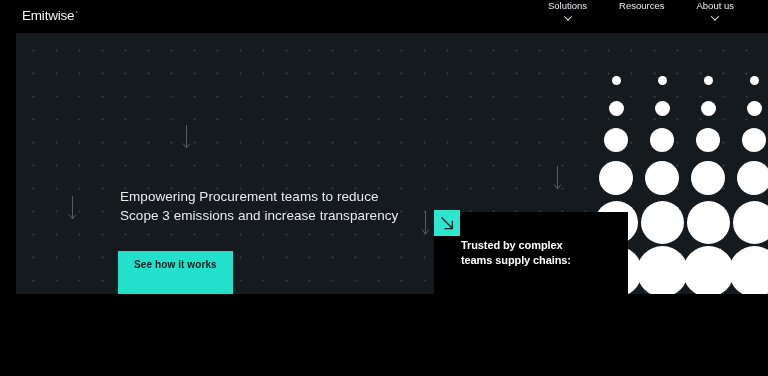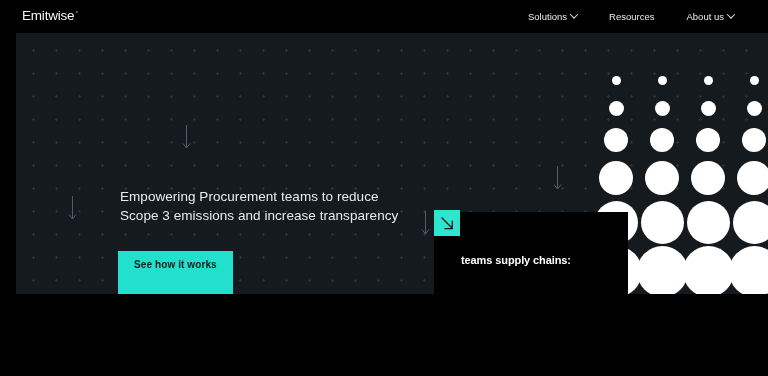--- a/index.html
+++ b/index.html
@@ -31,20 +31,21 @@
   }
   .nav {
     position:absolute; right:18px; top:0; height:33px;
     display:flex; align-items:center; gap:0;
   }
   .nav-item {
     display:flex; align-items:center; gap:4px;
     color:#e9ecee; font-size:9.5px; font-weight:400;
     padding:0 16px; height:33px; white-space:nowrap;
     cursor:pointer;
+    flex-direction:column;
   }
   .chev {
     display:inline-block; width:6px; height:6px;
     border-right:1.2px solid #e9ecee;
     border-bottom:1.2px solid #e9ecee;
     transform:rotate(45deg) translate(-1px,-1px);
     margin-bottom:2px;
   }
 
   
@@ -192,21 +193,21 @@
     <h1 class="headline">
       <span>Empowering Procurement teams to reduce</span><br>
       <span>Scope 3 emissions and increase transparency</span>
     </h1>
 
     <button class="cta">See how it works</button>
   </section>
 
   <div class="trusted">
     <div class="trusted-text">
-      <br>
+      <span>Trusted by complex</span><br>
       <span>teams supply chains:</span>
     </div>
   </div>
   <div class="trusted-arrow">
     <svg width="15" height="15" viewBox="0 0 15 15">
       <path d="M2 2 L12.3 12.3 M12.3 5.4 V12.6 H5.1" stroke="#0b1f1d" stroke-width="1.3" fill="none" stroke-linecap="square"></path>
     </svg>
   </div>
 
   <div class="below"></div>

